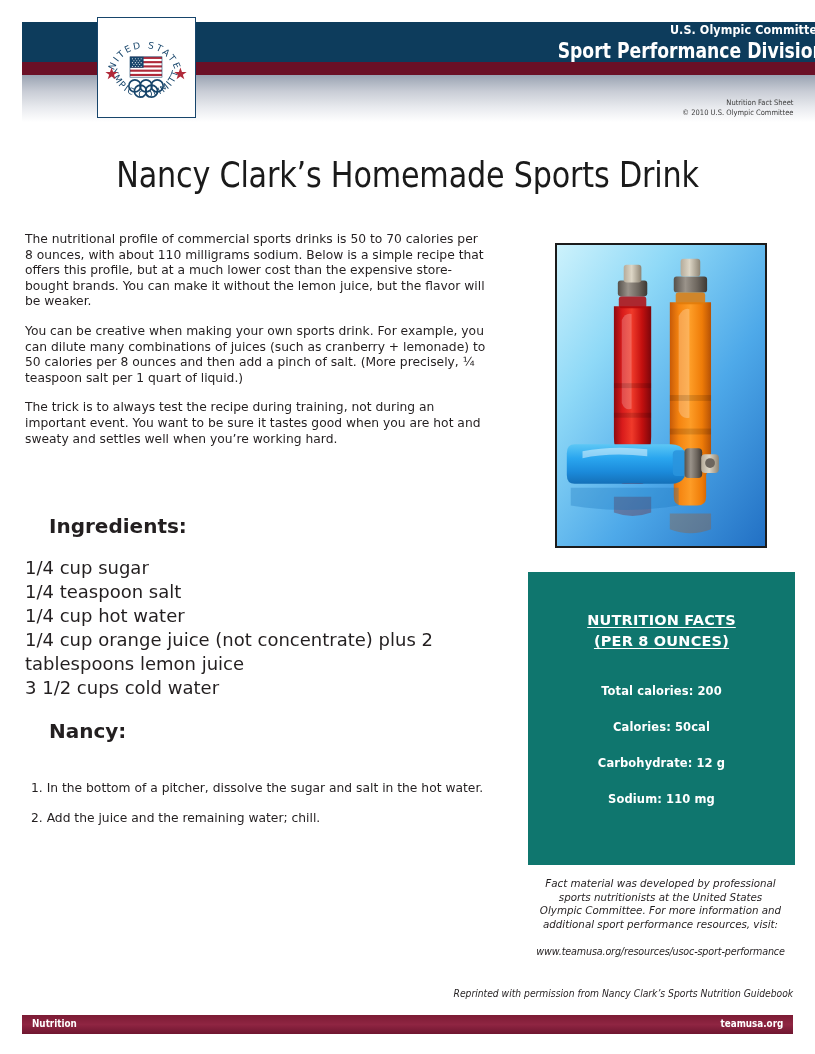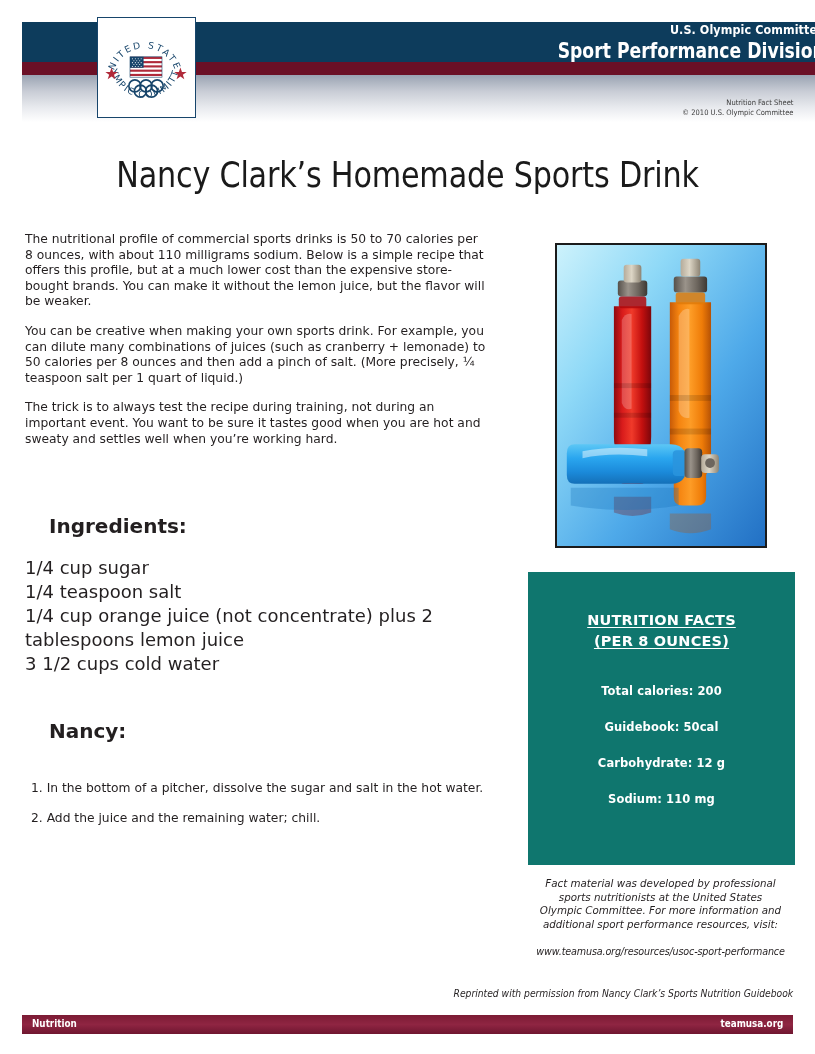--- a/index.html
+++ b/index.html
@@ -362,20 +362,21 @@
   <p class="body-par">The nutritional profile of commercial sports drinks is 50 to 70 calories per 8 ounces, with about 110 milligrams sodium. Below is a simple recipe that offers this profile, but at a much lower cost than the expensive store-bought brands. You can make it without the lemon juice, but the flavor will be weaker.</p>
   <p class="body-par">You can be creative when making your own sports drink. For example, you can dilute many combinations of juices (such as cranberry + lemonade) to 50 calories per 8 ounces and then add a pinch of salt. (More precisely, ¼ teaspoon salt per 1 quart of liquid.)</p>
   <p class="body-par">The trick is to always test the recipe during training, not during an important event. You want to be sure it tastes good when you are hot and sweaty and settles well when you’re working hard.</p>
 </div>
 
 <div style="position:absolute; left:25px; top:514px; width:463px;">
   <div class="section-head">Ingredients:</div>
   <ul class="ing-list" style="margin-top:18px;">
     <li>1/4 cup sugar</li>
     <li>1/4 teaspoon salt</li>
+    <li>1/4 cup hot water</li>
     <li>1/4 cup orange juice (not concentrate) plus 2 tablespoons lemon juice</li>
     <li>3 1/2 cups cold water</li>
   </ul>
 </div>
 
 <div style="position:absolute; left:25px; top:719px; width:463px;">
   <div class="section-head">Nancy:</div>
   <ul class="method-list" style="margin-top:37px;">
     <li>1. In the bottom of a pitcher, dissolve the sugar and salt in the hot water.</li>
     <li>2. Add the juice and the remaining water; chill.</li>
@@ -461,21 +462,21 @@
   </svg>
 </div>
 
 <div class="nutrition-box">
   <div class="nf-title">
     <div><span>NUTRITION FACTS</span></div>
     <div><span>(PER 8 OUNCES)</span></div>
   </div>
   <div class="nf-rows">
     <div class="nf-row">Total calories: 200</div>
-    <div class="nf-row">Guidebook: 50cal</div>
+    <div class="nf-row">Calories: 50cal</div>
     <div class="nf-row">Carbohydrate: 12 g</div>
     <div class="nf-row">Sodium: 110 mg</div>
   </div>
 </div>
 
 <div class="disclaimer">
   <div>Fact material was developed by professional</div>
   <div>sports nutritionists at the United States</div>
   <div>Olympic Committee.  For more information and</div>
   <div>additional sport performance resources, visit:</div>

